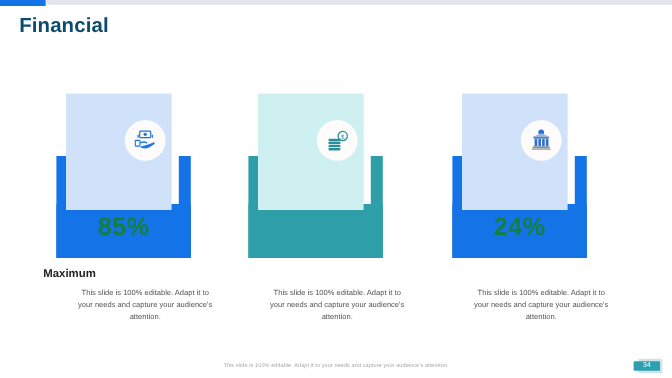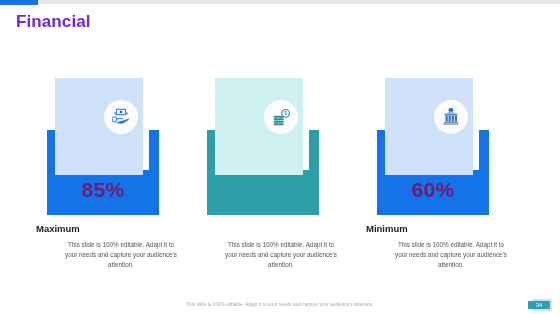--- a/index.html
+++ b/index.html
@@ -33,21 +33,21 @@
     background: #1473e6;
   }
 
   
   .slide-title {
     position: absolute;
     top: 12px;
     left: 16px;
     font-size: 17px;
     font-weight: bold;
-    color: #6d28d9;
+    color: #0c4a6e;
     letter-spacing: .1px;
   }
 
   
   .cols {
     position: absolute;
     top: 70px;
     left: 0;
     width: 560px;
     height: 215px;
@@ -104,21 +104,21 @@
 
   
   .pct {
     position: absolute;
     left: 11px;
     top: 108px;
     width: 112px;
     text-align: center;
     font-size: 21px;
     font-weight: bold;
-    color: #701a75;
+    color: #15803d;
     letter-spacing: .4px;
   }
 
   
   .col-heading {
     position: absolute;
     left: 0;
     top: 153px;
     width: 170px;
     text-align: left;
@@ -241,22 +241,21 @@
         <g fill="#2f6fd0">
           <rect x="6" y="10.8" width="2.4" height="6.4"></rect>
           <rect x="9.4" y="10.8" width="2.4" height="6.4"></rect>
           <rect x="12.8" y="10.8" width="2.4" height="6.4"></rect>
           <rect x="16.2" y="10.8" width="2.4" height="6.4"></rect>
         </g>
         <rect x="4.4" y="17.4" width="15.2" height="1.6" fill="#7f8c99"></rect>
         <rect x="3.4" y="19.2" width="17.2" height="1.4" fill="#9aa6b2"></rect>
       </svg>
     </div>
-    <div class="pct">60%</div>
-    <div class="col-heading">Minimum</div>
+    <div class="pct">24%</div>
     <div class="col-body">This slide is 100% editable. Adapt it to your needs and capture your audience's attention.</div>
   </div>
 
 </div>
 
 <div class="footer-note">This slide is 100% editable. Adapt it to your needs and capture your audience's attention.</div>
 <div class="page-badge-shadow"></div>
 <div class="page-badge" style="background: rgb(46, 159, 176);">34</div>
 
 </body></html>

